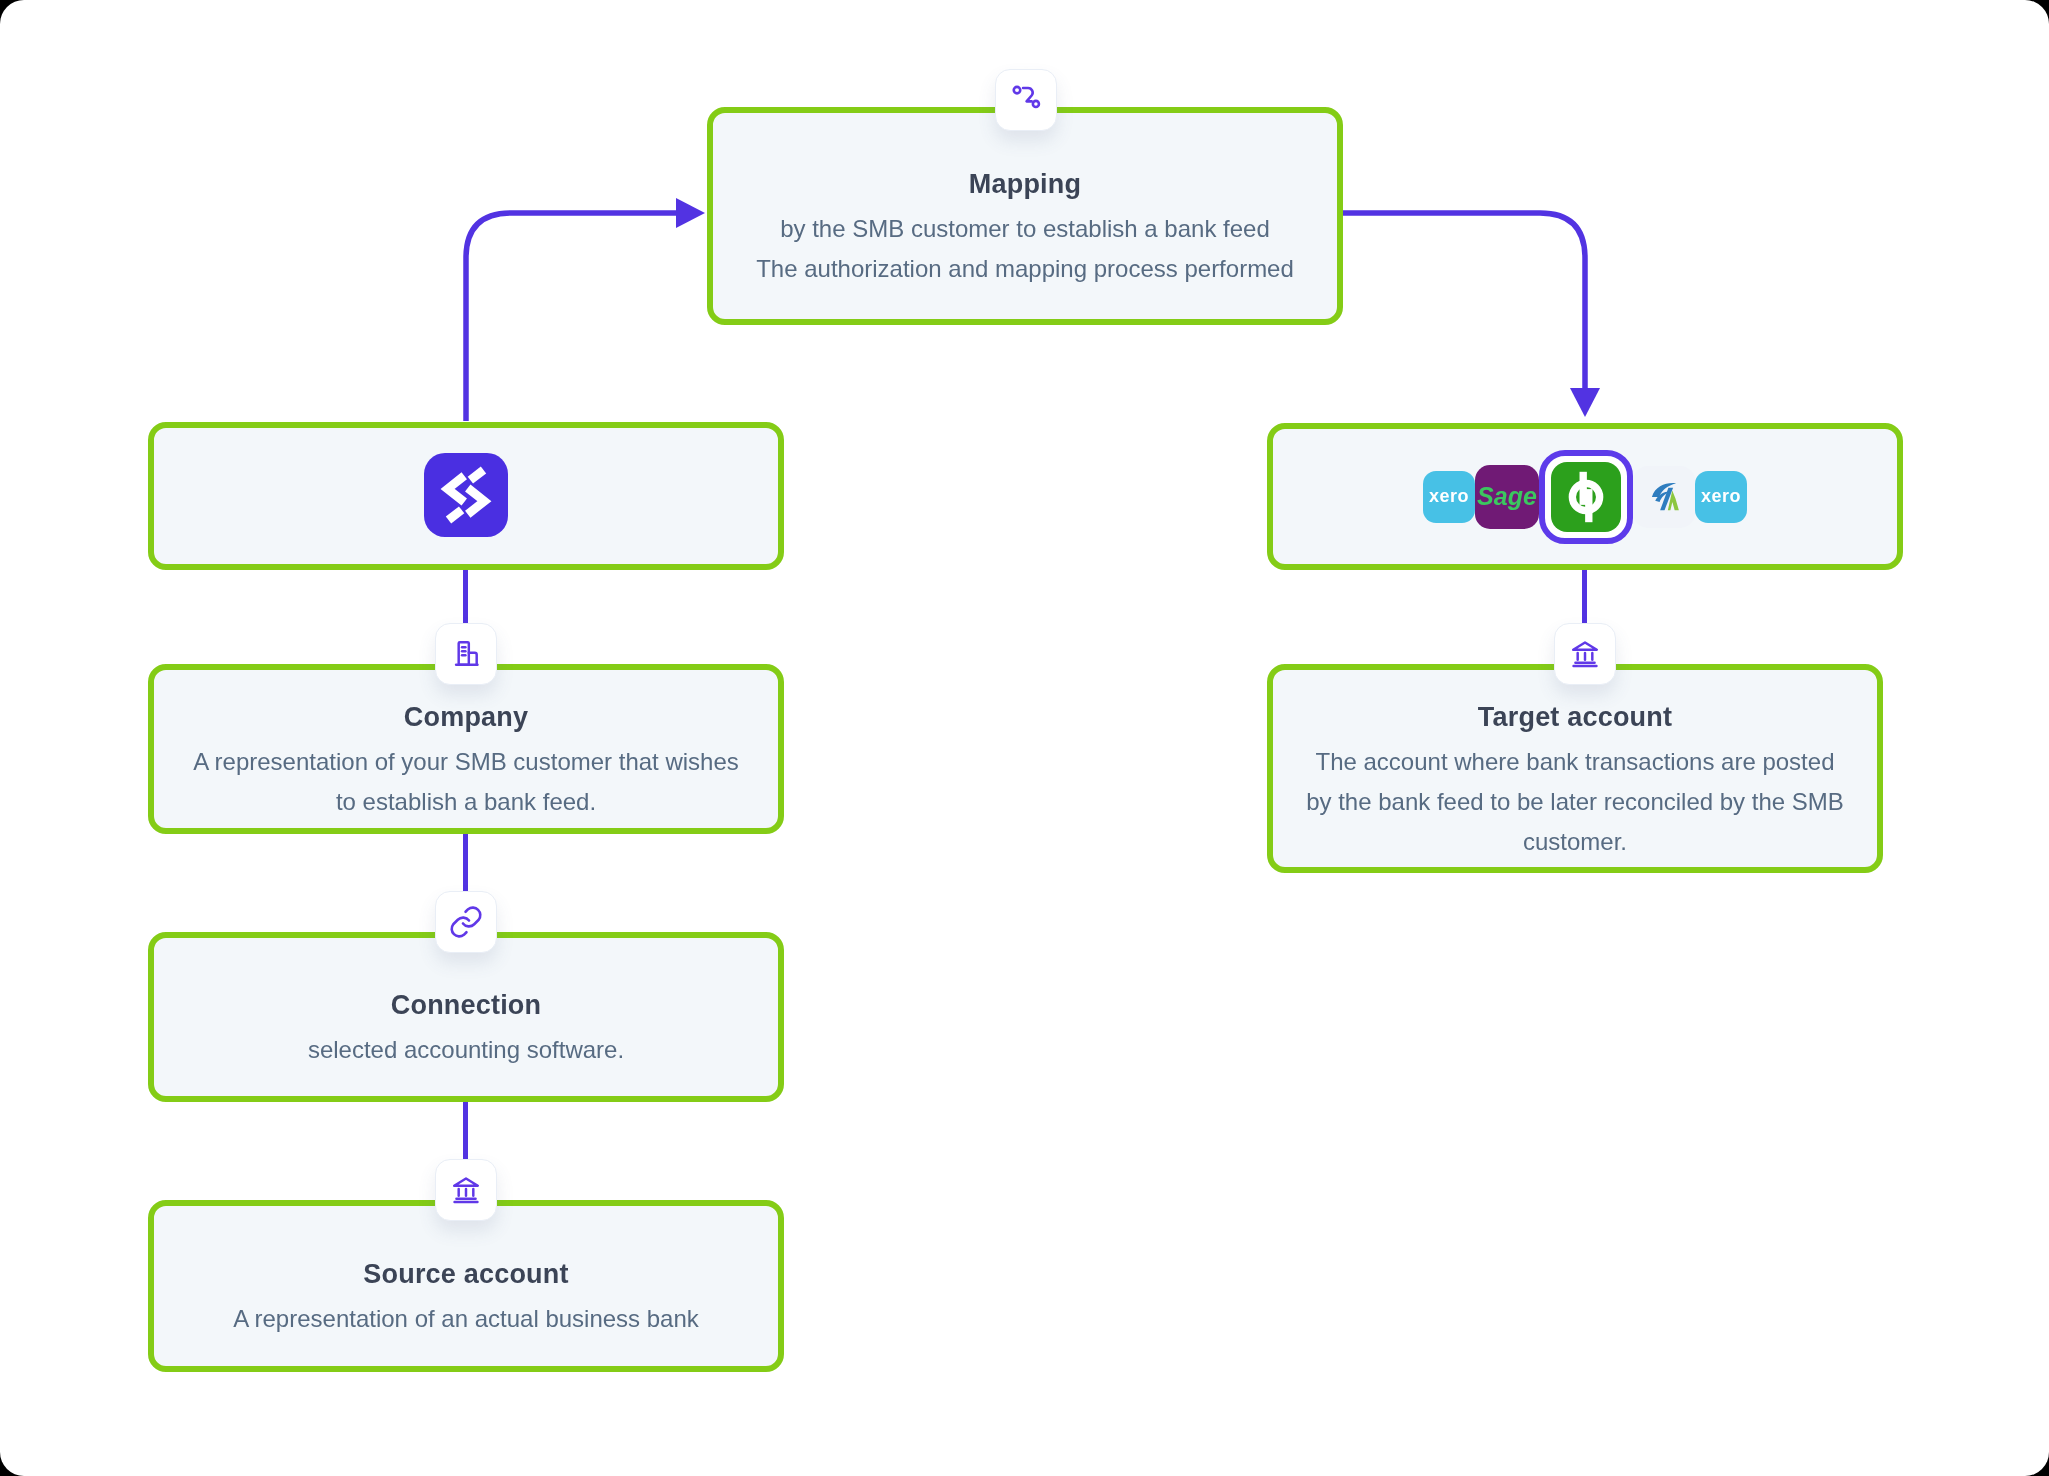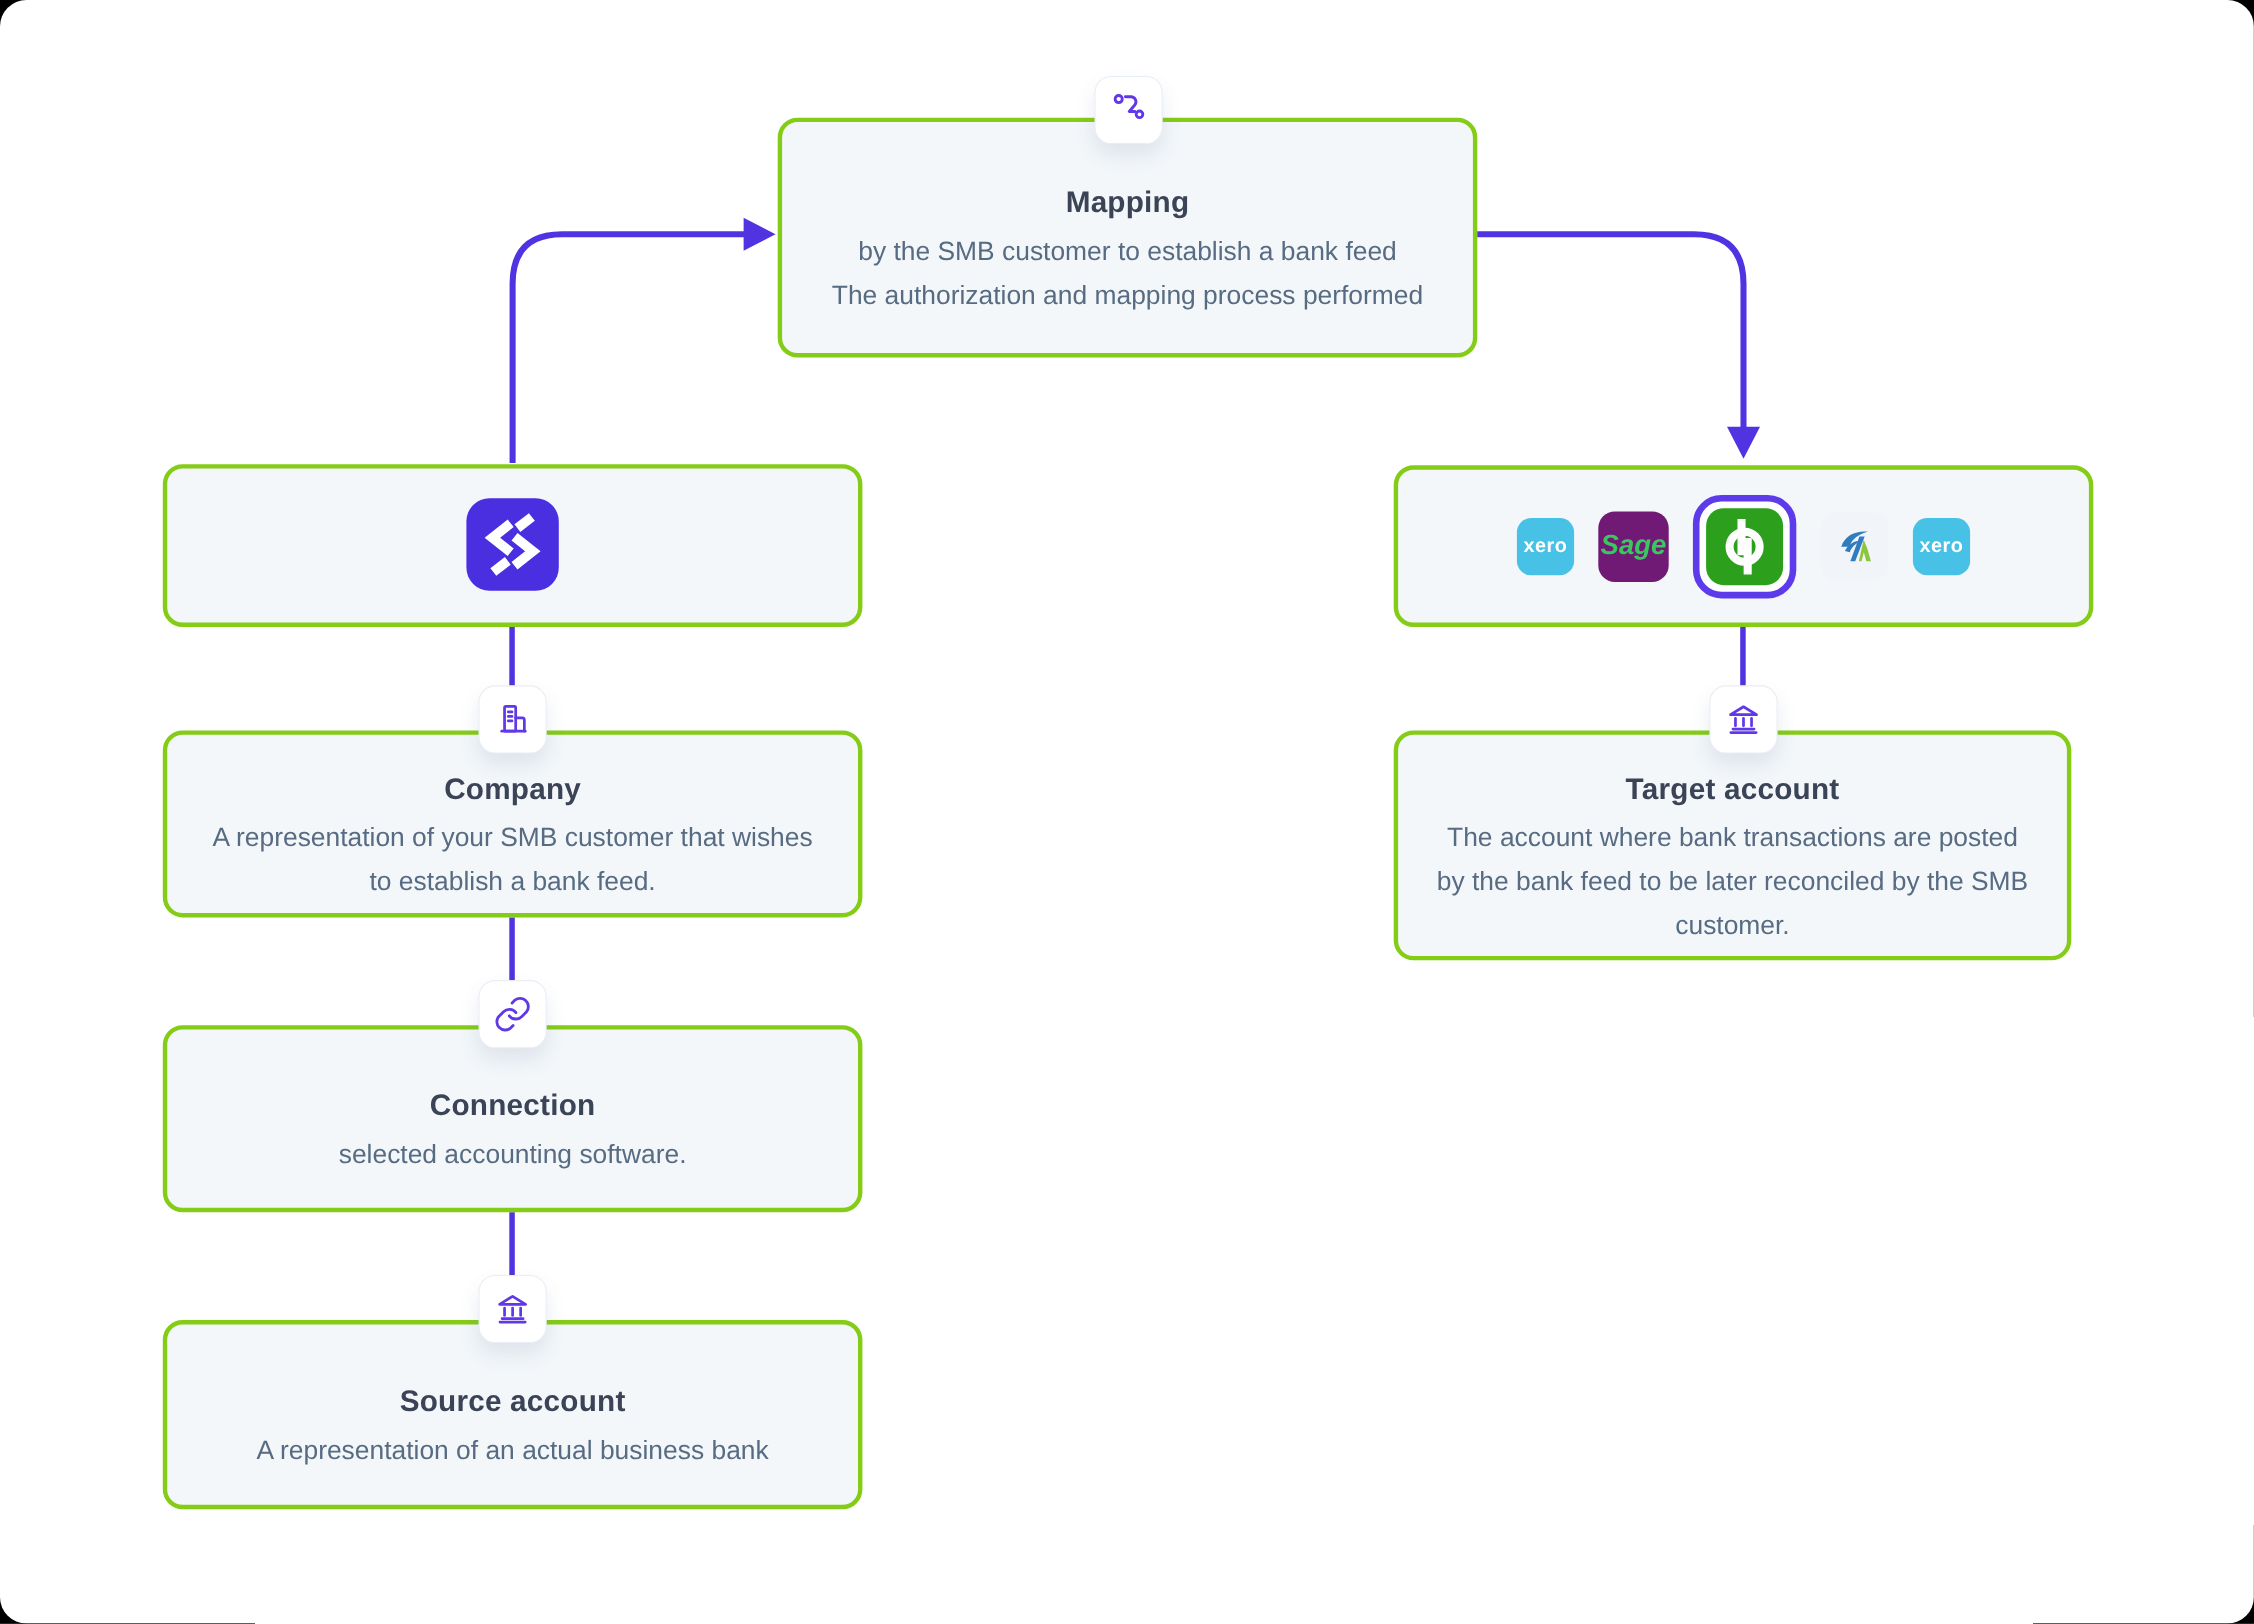--- a/index.html
+++ b/index.html
@@ -3,34 +3,34 @@
 <meta charset="utf-8">
 <style>
   html,body{margin:0;padding:0;background:#000;}
   .canvas{
     position:relative;width:2049px;height:1476px;background:#ffffff;
     border-radius:24px;overflow:hidden;
     font-family:"Liberation Sans","DejaVu Sans",sans-serif;
   }
   
   .card{
-    position:absolute;background:#f3f7fa;border:4px solid #84cc16;border-radius:18px;
+    position:absolute;background:#f3f7fa;border:6px solid #84cc16;border-radius:18px;
     box-sizing:border-box;display:flex;flex-direction:column;align-items:center;
     justify-content:center;text-align:center;z-index:1;
   }
   .card .title{font-size:27px;font-weight:700;color:#3b4456;letter-spacing:.2px;margin-bottom:9px;}
   .card .desc{font-size:24px;color:#576b82;line-height:40px;}
   .card.has-icon{padding-top:26px;}
   
   .mapping-box{left:707px;top:107px;width:636px;height:218px;}
   .codat-box{left:148px;top:422px;width:636px;height:148px;}
   .company-box{left:148px;top:664px;width:636px;height:170px;}
   .connection-box{left:148px;top:932px;width:636px;height:170px;}
   .source-box{left:148px;top:1200px;width:636px;height:172px;}
-  .logos-box{left:1267px;top:423px;width:636px;height:147px;flex-direction:row;gap:22px;}
+  .logos-box{left:1267px;top:423px;width:636px;height:147px;flex-direction:row;}
   .target-box{left:1267px;top:664px;width:616px;height:209px;}
   
   .icon-card{
     position:absolute;width:62px;height:62px;background:#fff;border:1px solid #e9eef6;
     border-radius:15px;box-shadow:0 10px 18px rgba(70,90,130,.12);
     display:flex;align-items:center;justify-content:center;z-index:3;box-sizing:border-box;
   }
   .icon-card svg{width:36px;height:36px;}
   .mapping-chip{left:995px;top:69px;}
   .company-chip{left:435px;top:623px;}

